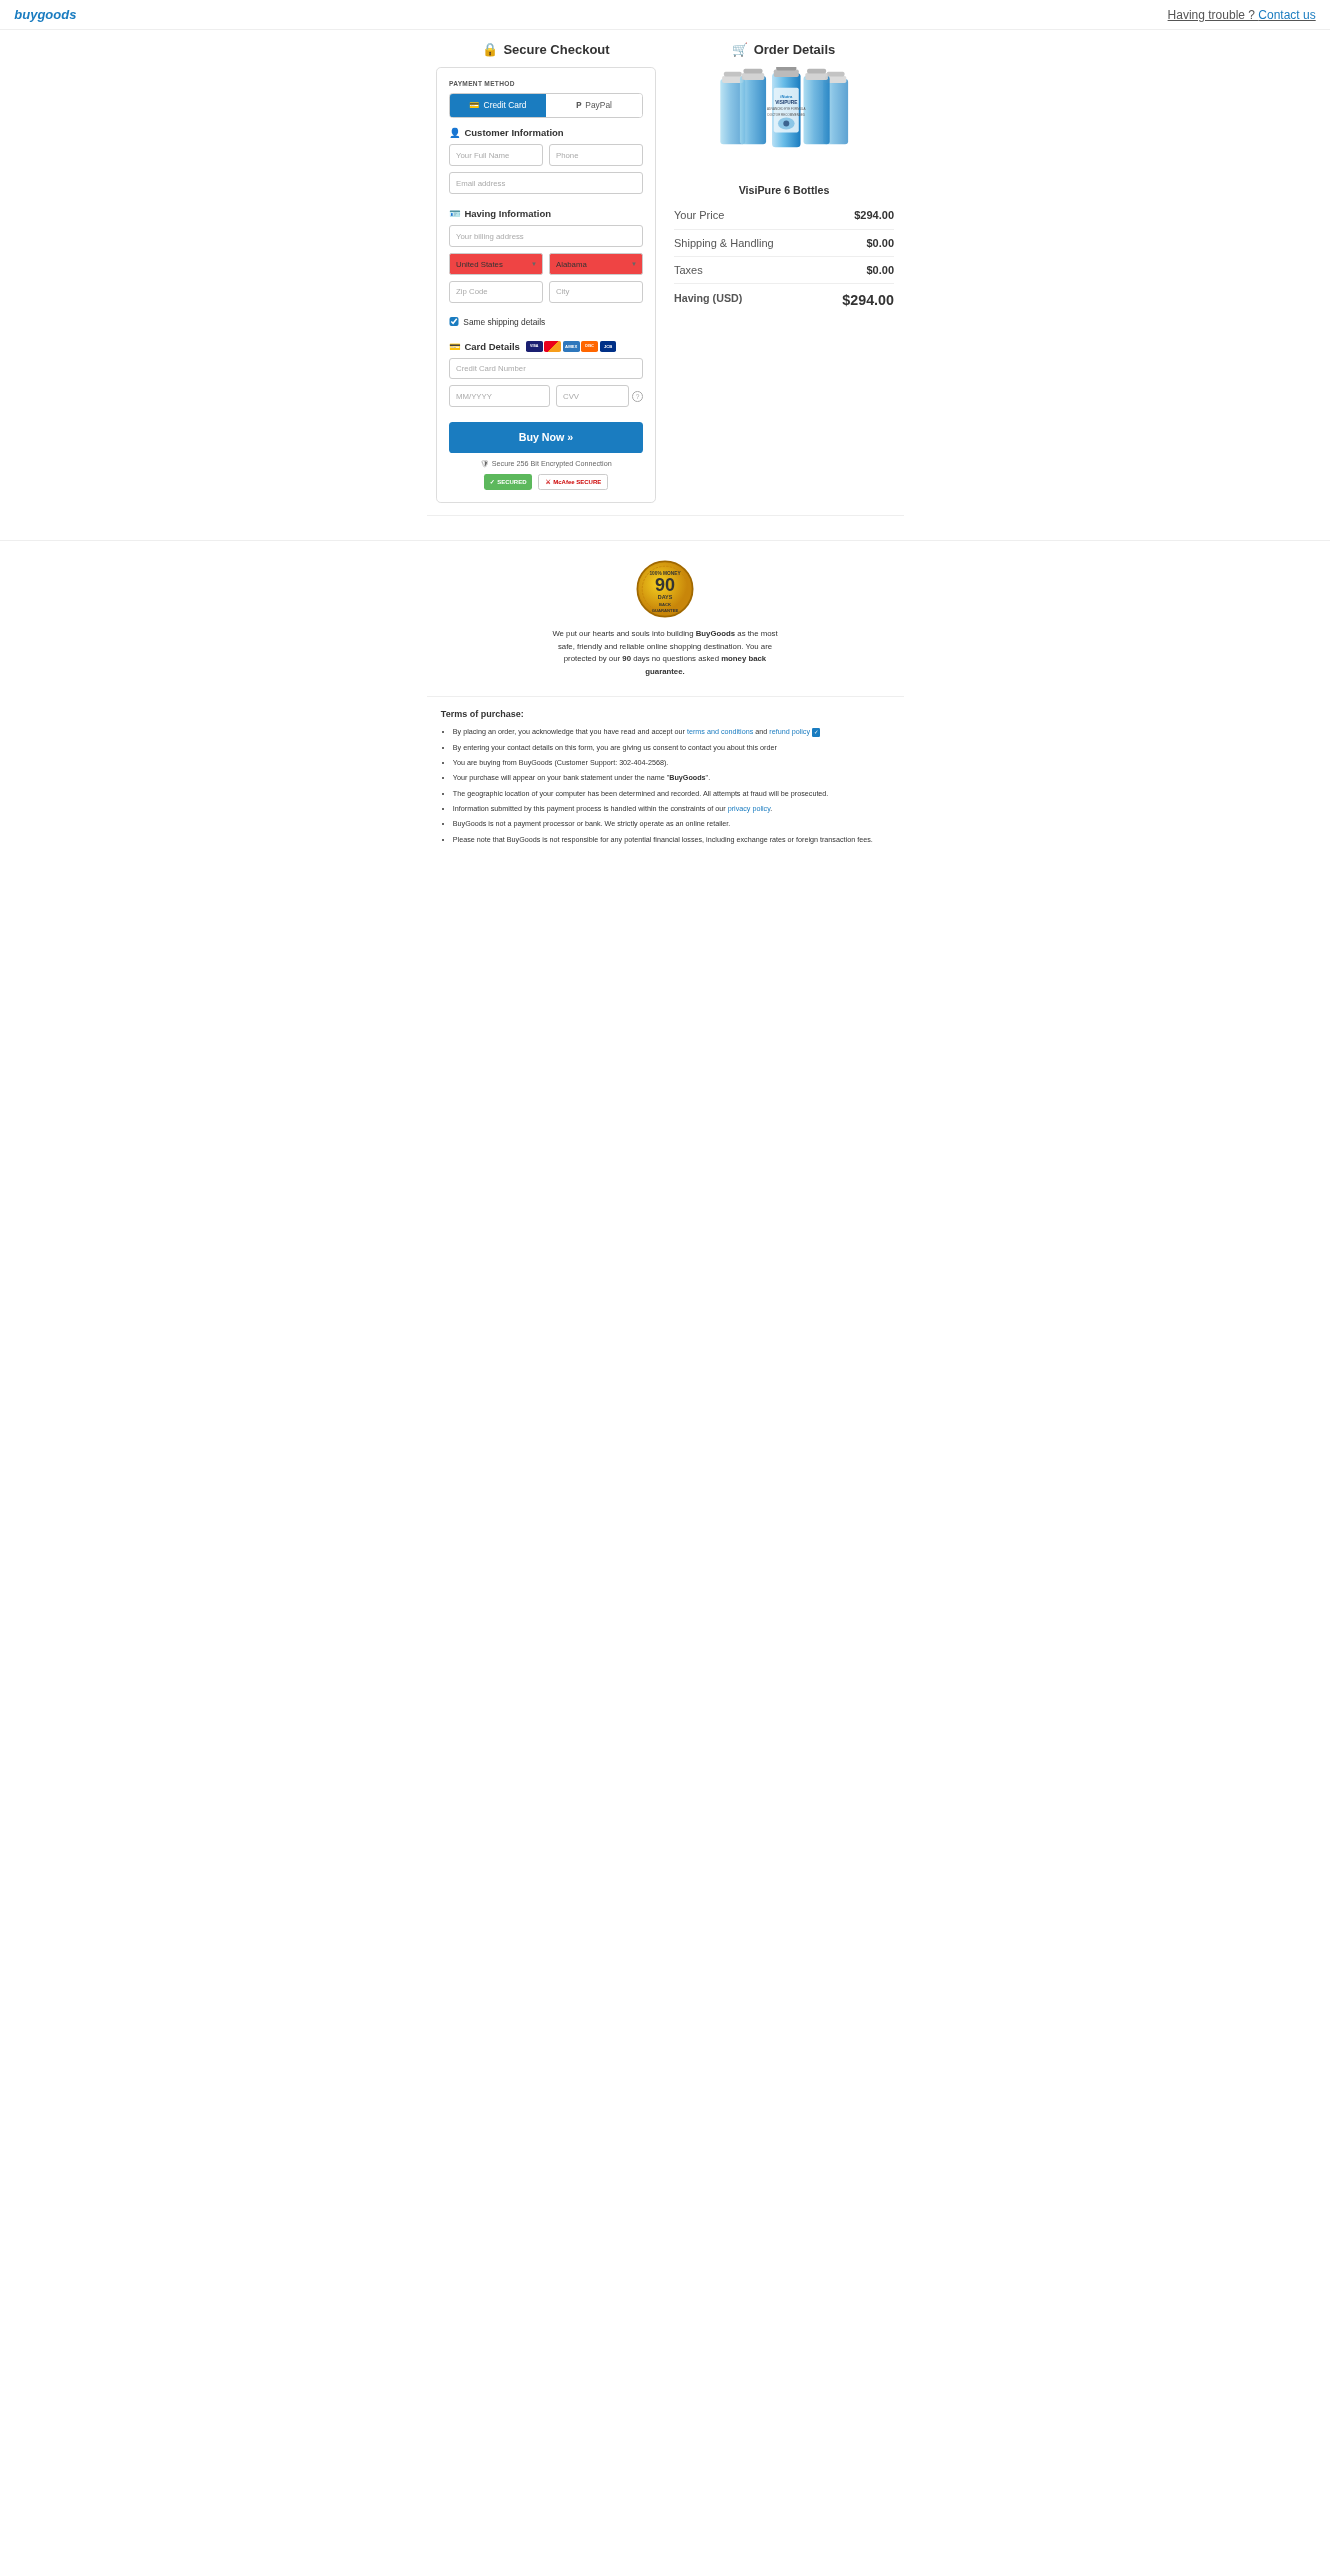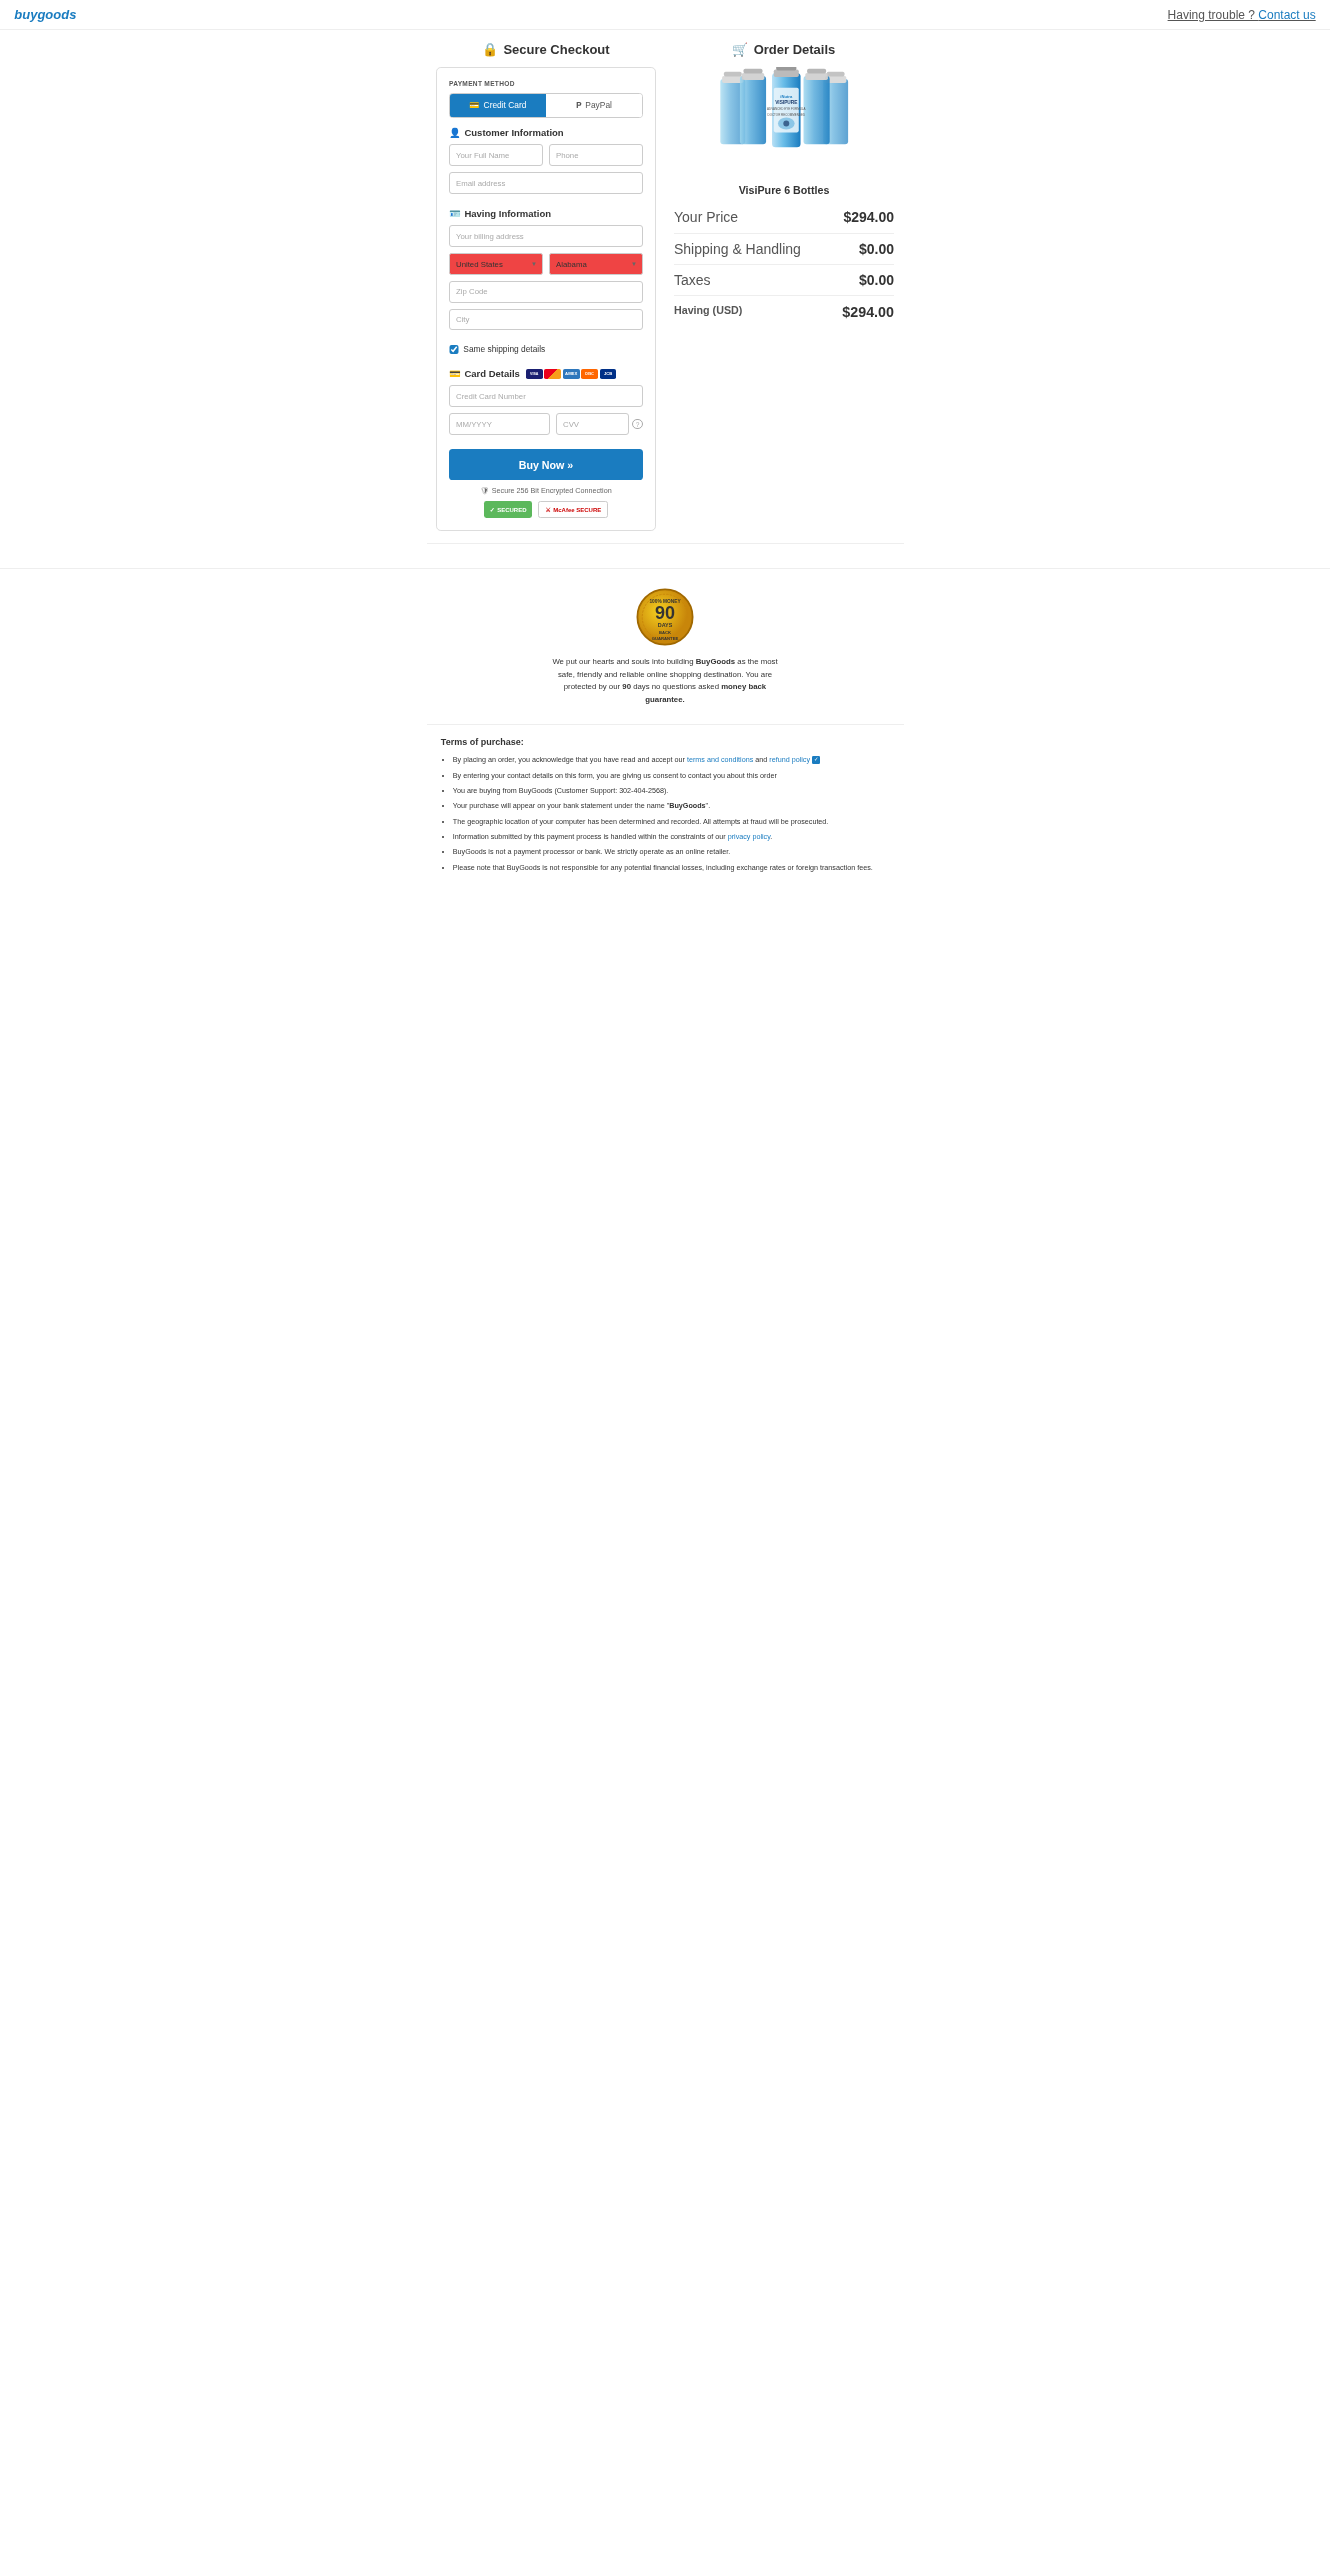--- a/index.html
+++ b/index.html
@@ -71,21 +71,21 @@
     .badge-secured { background: #5cb85c; color: #fff; font-size: 6px; font-weight: bold; padding: 3.6px 6px; border-radius: 2.4px; display: flex; align-items: center; gap: 2.4px; }
     .badge-mcafee { border: 0.6px solid #ccc; font-size: 6px; font-weight: bold; padding: 3.6px 6px; border-radius: 2.4px; display: flex; align-items: center; gap: 2.4px; color: #c00; }
 
     
     .product-image { text-align: center; margin-bottom: 8.4px; }
 
     
     .product-title { text-align: center; font-size: 10.7px; font-weight: bold; margin-bottom: 6px; }
 
     
-    .price-row { display: flex; justify-content: space-between; padding: 7.2px 0; border-bottom: 0.6px solid #eee; font-size: 14px; }
+    .price-row { display: flex; justify-content: space-between; padding: 7.2px 0; border-bottom: 0.6px solid #eee; font-size: 11px; }
     .price-row:last-child { border-bottom: none; }
     .price-row.total { font-size: 10.7px; font-weight: bold; }
     .price-row .label { color: #555; }
     .price-row .amount { font-weight: 600; }
     .price-row.total .amount { font-size: 14.3px; color: #333; }
 
     
     .money-back { text-align: center; padding: 18px 12px; border-top: 0.6px solid #eee; margin-top: 24px; }
     .money-back-text { font-size: 7.8px; line-height: 1.6; color: #333; max-width: 227px; margin: 0 auto; }
 
@@ -167,21 +167,21 @@
             <option>Alaska</option>
             <option>Arizona</option>
             <option>California</option>
             <option>Florida</option>
             <option>New York</option>
             <option>Texas</option>
           </select>
         </div>
       </div>
 
-      <div class="input-row" style="margin-top:6px;flex-direction:column;">
+      <div class="input-row" style="margin-top:6px;">
         <input class="form-input" type="text" placeholder="Zip Code" style="">
         <input class="form-input" type="text" placeholder="City" style="">
       </div>
 
       <div class="checkbox-row">
         <input type="checkbox" id="same-shipping" checked="" style="">
         <label for="same-shipping" class="checkbox-label">Same shipping details</label>
       </div>
 
       

